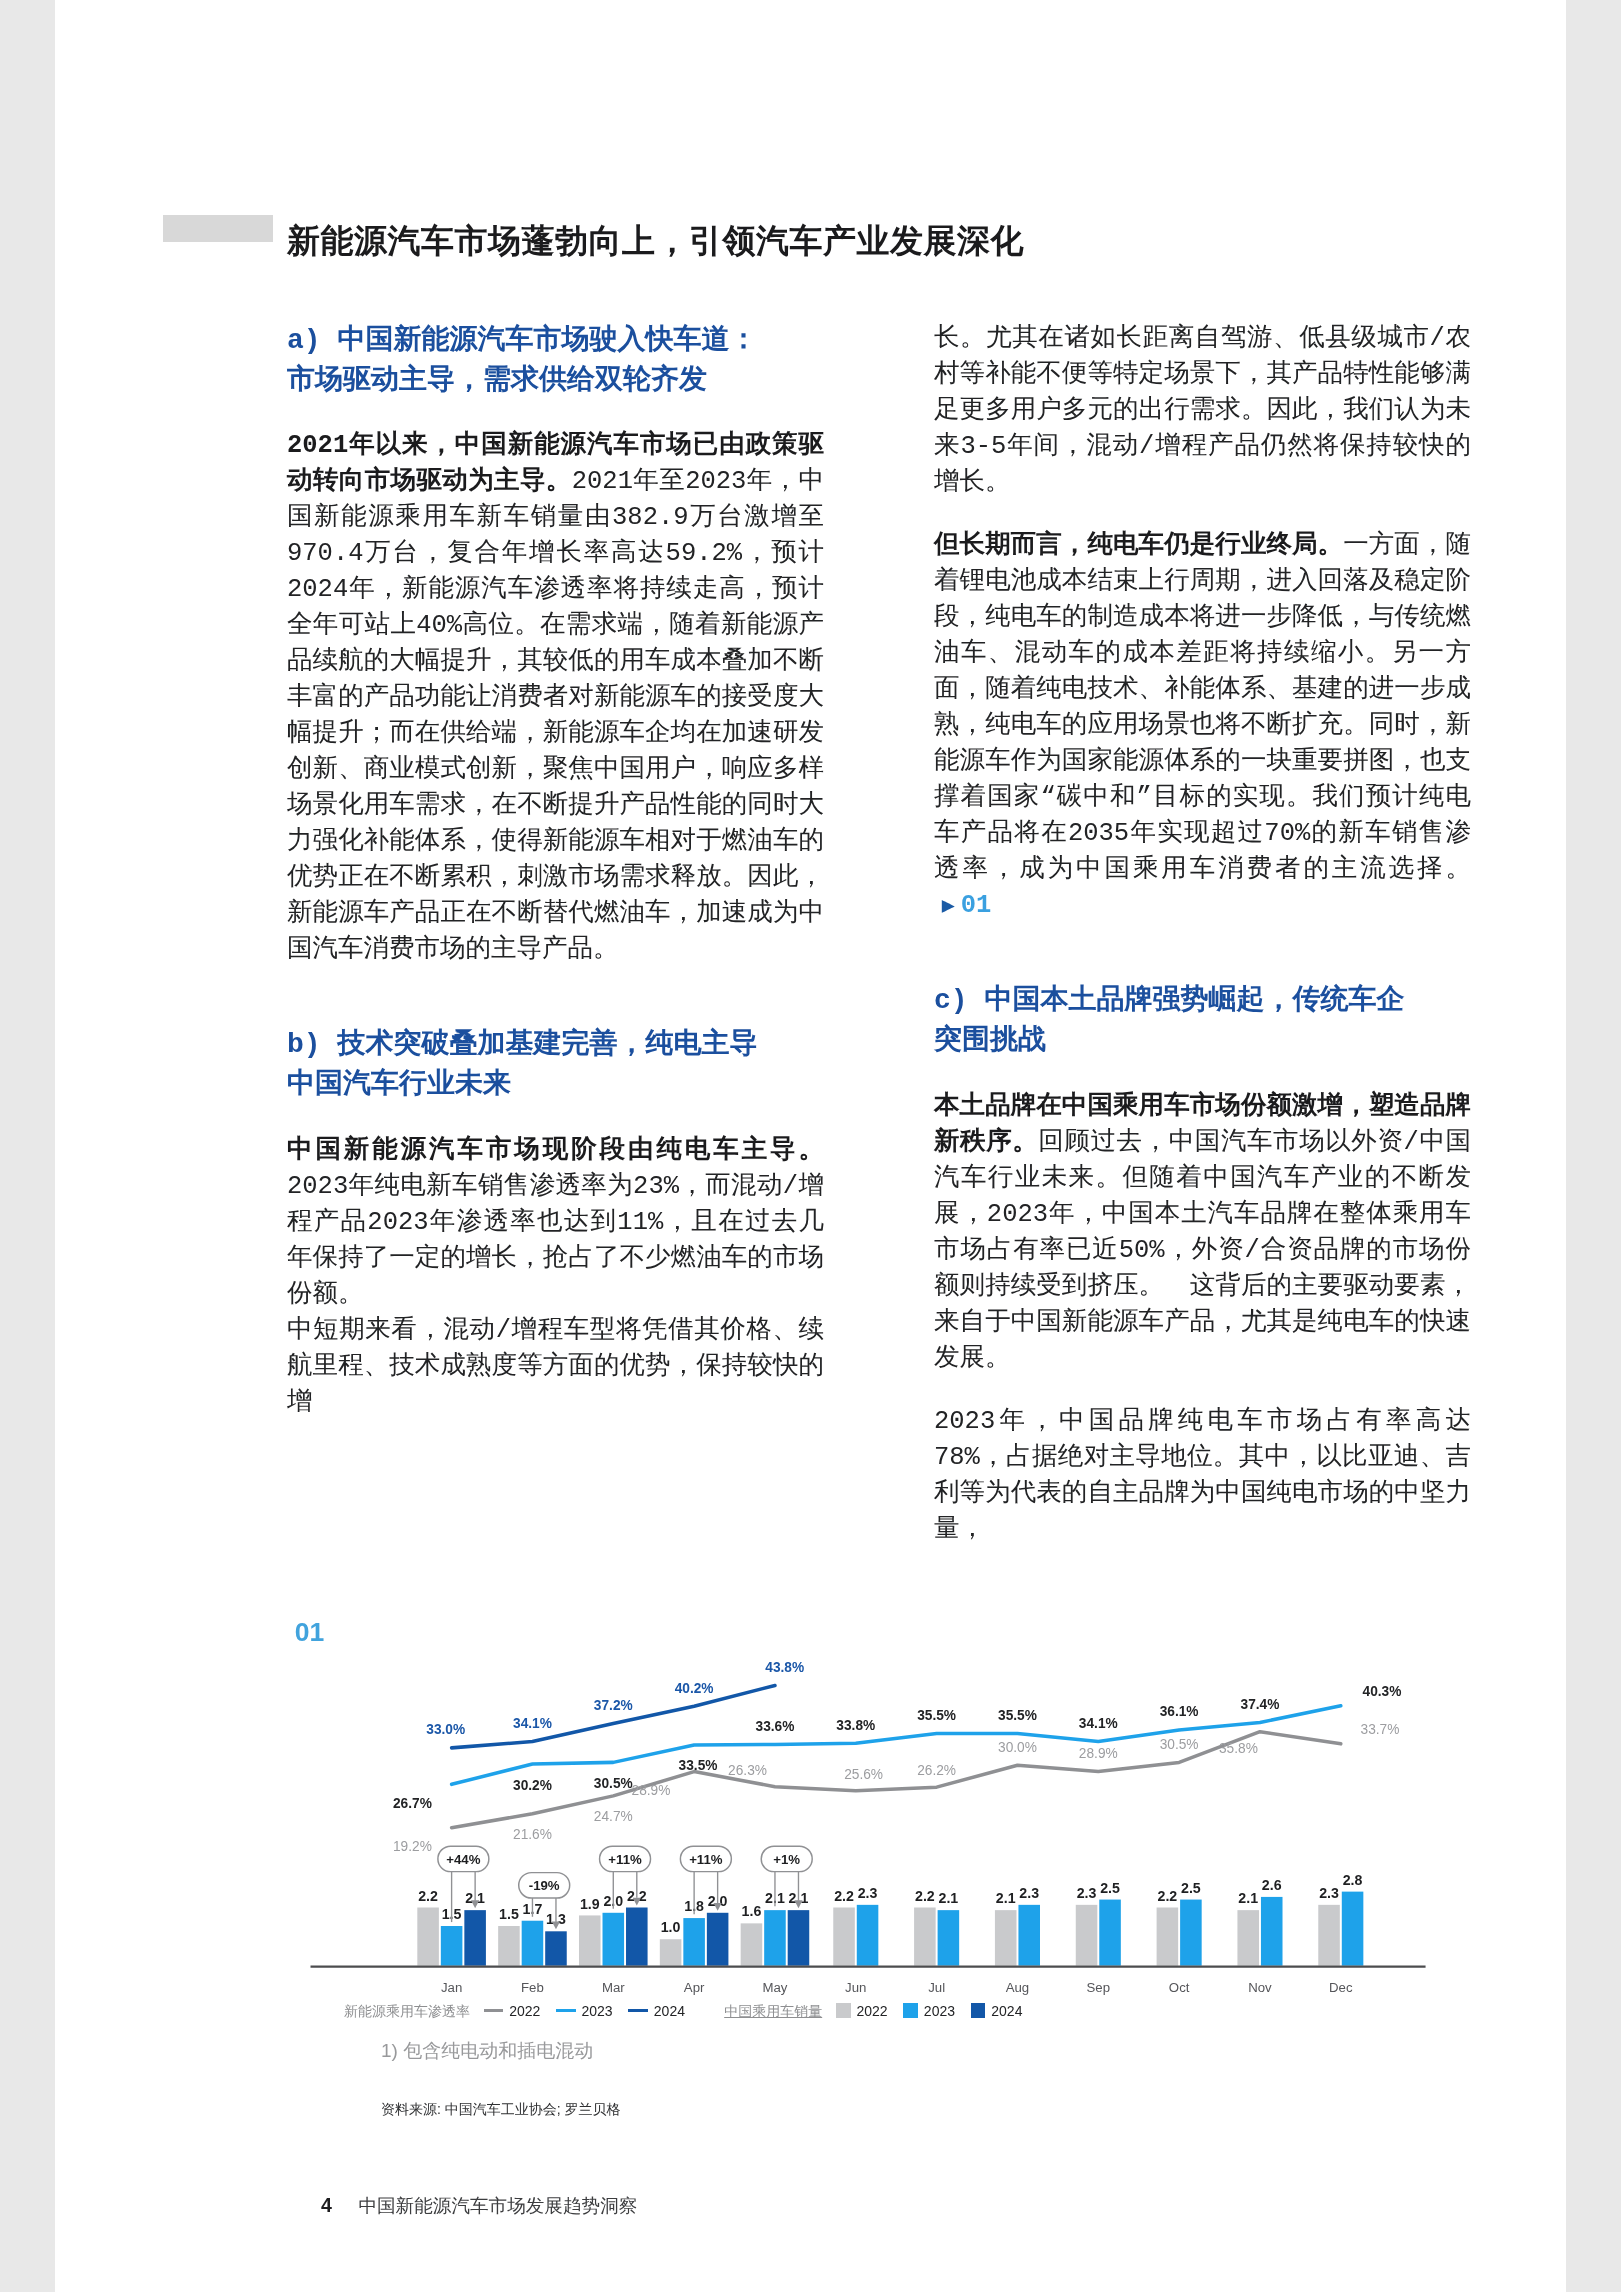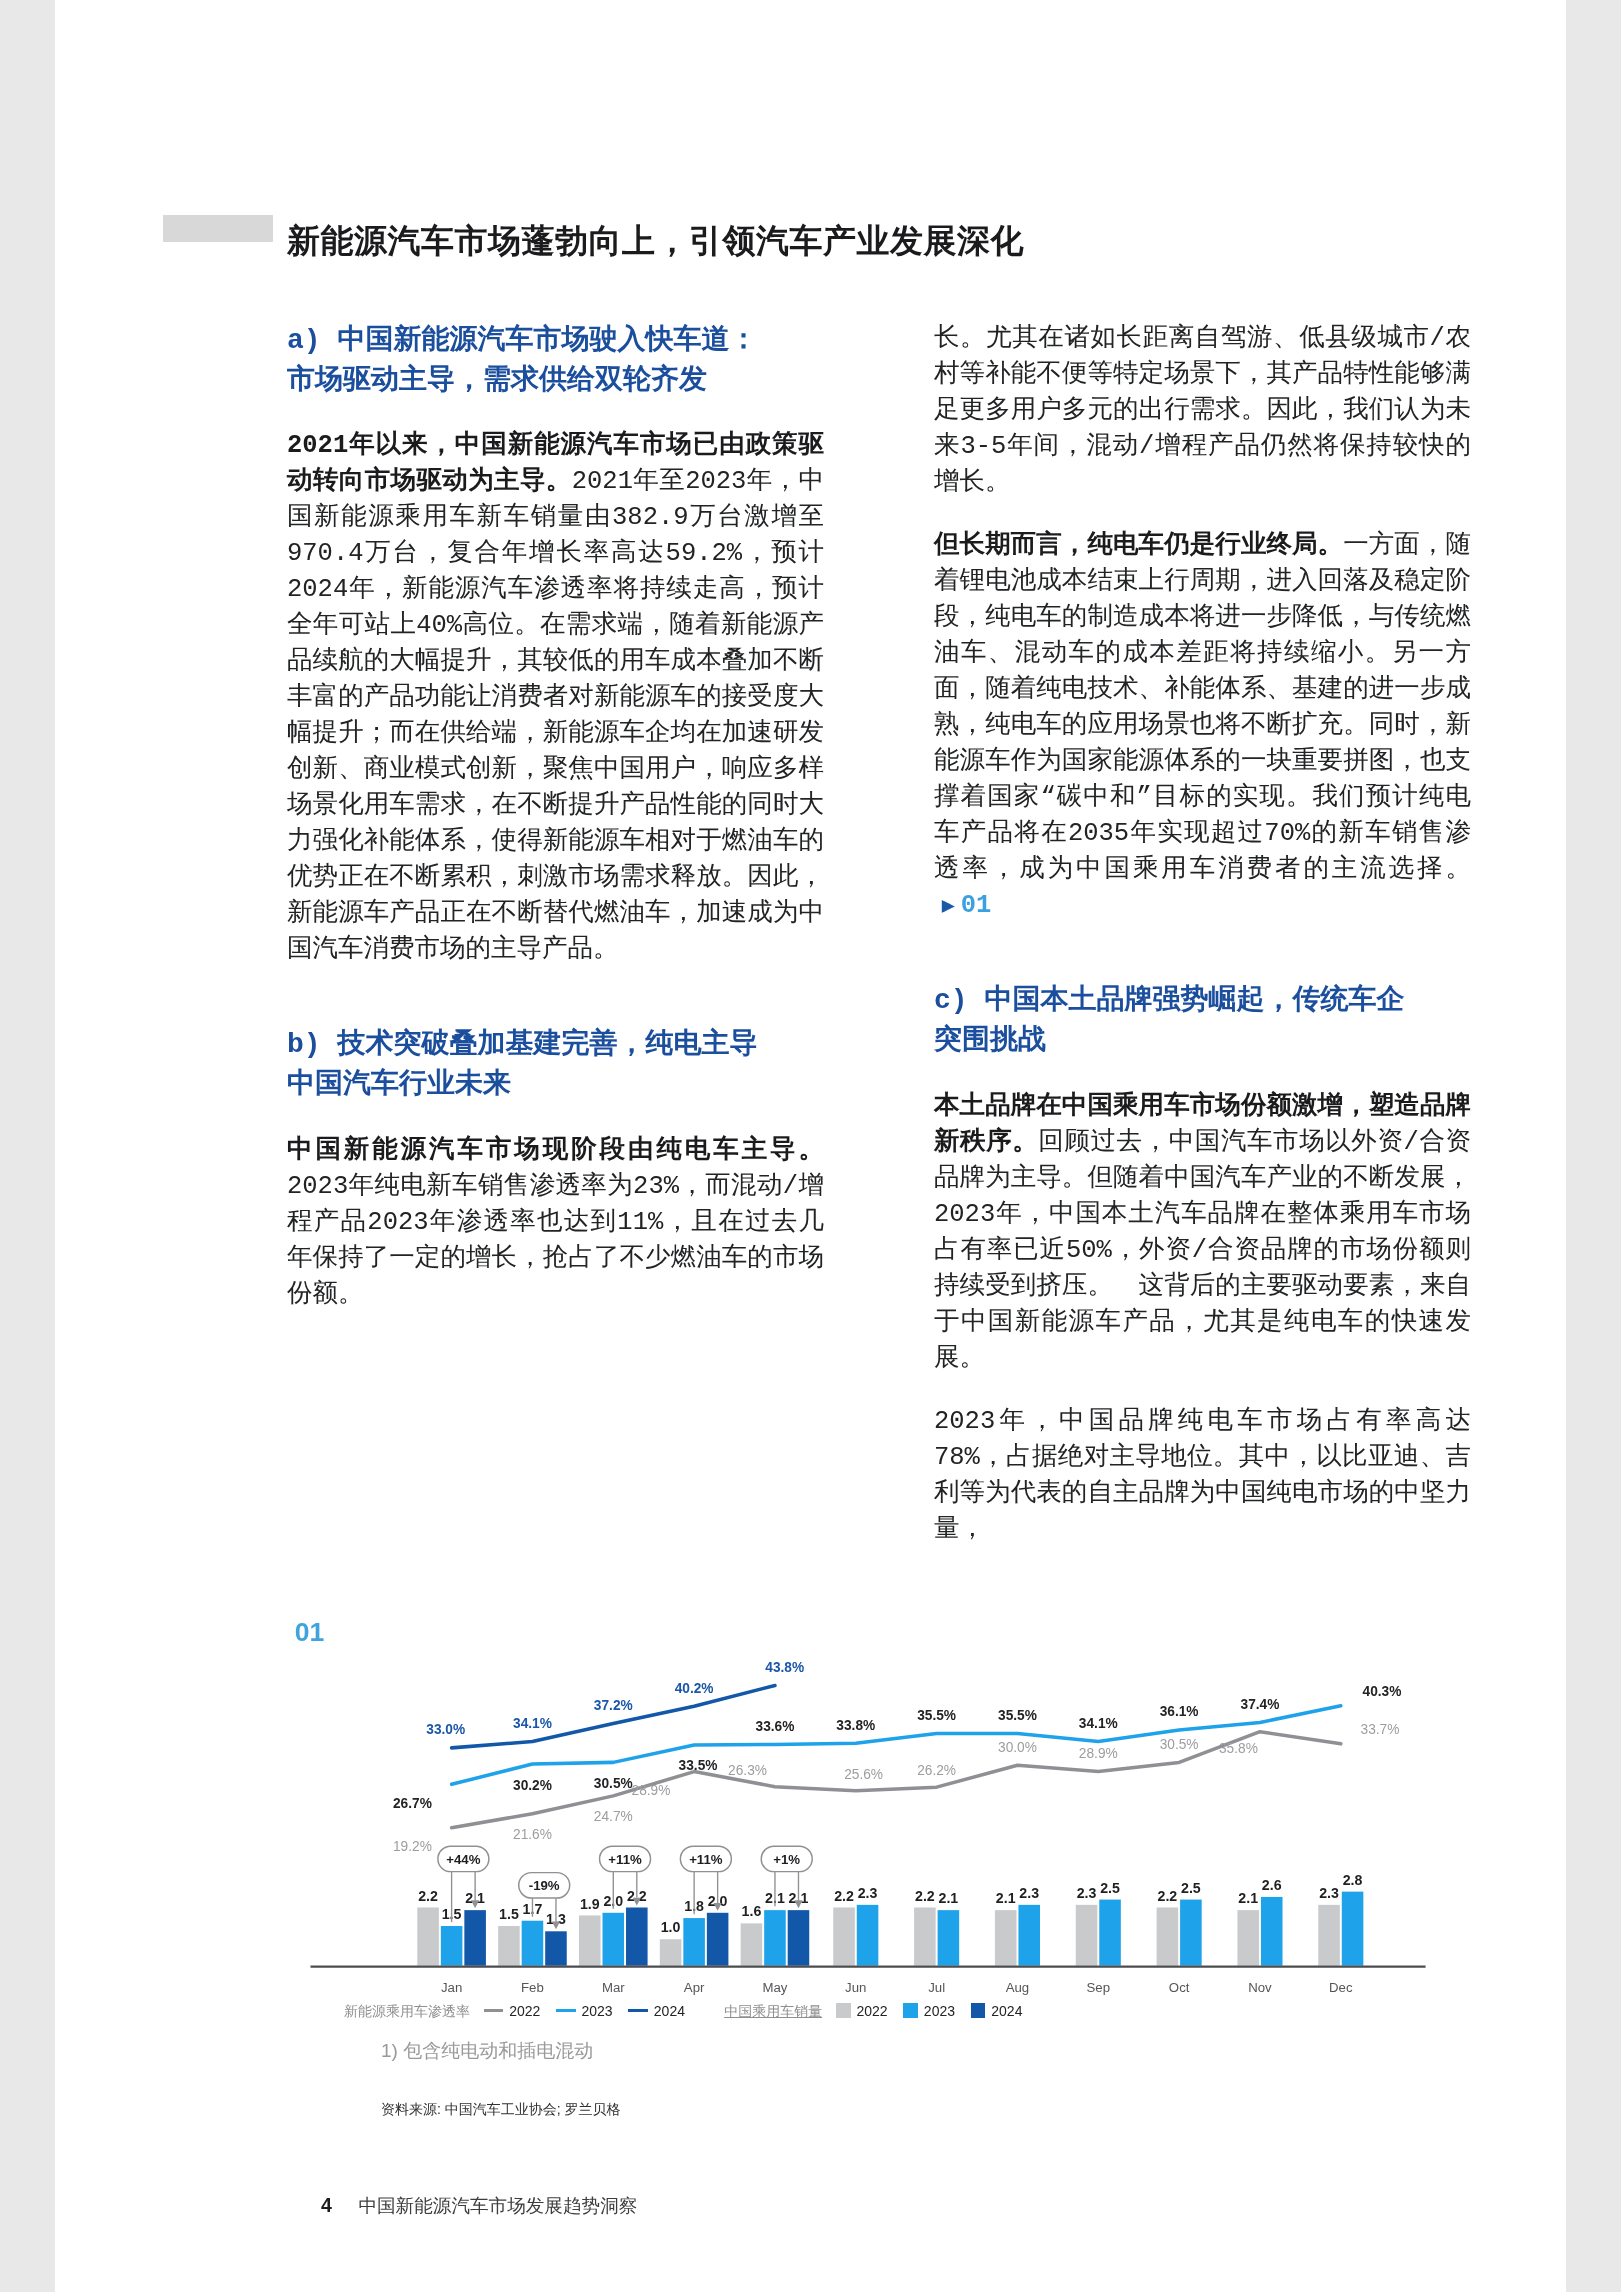--- a/index.html
+++ b/index.html
@@ -59,28 +59,29 @@
   <h1 class="page-title">新能源汽车市场蓬勃向上，引领汽车产业发展深化</h1>
 
   <div class="columns">
     <div class="col">
       <h2 class="sec-heading">a) 中国新能源汽车市场驶入快车道：
 市场驱动主导，需求供给双轮齐发</h2>
       <p class="body"><strong>2021年以来，中国新能源汽车市场已由政策驱动转向市场驱动为主导。</strong><span>2021年至2023年，中国新能源乘用车新车销量由382.9万台激增至970.4万台，复合年增长率高达59.2%，预计2024年，新能源汽车渗透率将持续走高，预计全年可站上40%高位。在需求端，随着新能源产品续航的大幅提升，其较低的用车成本叠加不断丰富的产品功能让消费者对新能源车的接受度大幅提升；而在供给端，新能源车企均在加速研发创新、商业模式创新，聚焦中国用户，响应多样场景化用车需求，在不断提升产品性能的同时大力强化补能体系，使得新能源车相对于燃油车的优势正在不断累积，刺激市场需求释放。因此，新能源车产品正在不断替代燃油车，加速成为中国汽车消费市场的主导产品。</span></p>
       <h2 class="sec-heading mt">b) 技术突破叠加基建完善，纯电主导
 中国汽车行业未来</h2>
       <p class="body"><strong>中国新能源汽车市场现阶段由纯电车主导。</strong><span>2023年纯电新车销售渗透率为23%，而混动/增程产品2023年渗透率也达到11%，且在过去几年保持了一定的增长，抢占了不少燃油车的市场份额。</span></p>
+      <p class="body"><span>中短期来看，混动/增程车型将凭借其价格、续航里程、技术成熟度等方面的优势，保持较快的增</span></p>
     </div>
 
     <div class="col">
       <p class="body"><span>长。尤其在诸如长距离自驾游、低县级城市/农村等补能不便等特定场景下，其产品特性能够满足更多用户多元的出行需求。因此，我们认为未来3-5年间，混动/增程产品仍然将保持较快的增长。</span></p>
       <p class="body gap"><strong>但长期而言，纯电车仍是行业终局。</strong><span>一方面，随着锂电池成本结束上行周期，进入回落及稳定阶段，纯电车的制造成本将进一步降低，与传统燃油车、混动车的成本差距将持续缩小。另一方面，随着纯电技术、补能体系、基建的进一步成熟，纯电车的应用场景也将不断扩充。同时，新能源车作为国家能源体系的一块重要拼图，也支撑着国家“碳中和”目标的实现。我们预计纯电车产品将在2035年实现超过70%的新车销售渗透率，成为中国乘用车消费者的主流选择。</span><span class="ref-arrow">▶</span><span class="ref-num">01</span></p>
       <h2 class="sec-heading mt">c) 中国本土品牌强势崛起，传统车企
 突围挑战</h2>
-      <p class="body"><strong>本土品牌在中国乘用车市场份额激增，塑造品牌新秩序。</strong><span>回顾过去，中国汽车市场以外资/合资品牌为主导。但随着中国汽车产业的不断发展，2023年，中国本土汽车品牌在整体乘用车市场占有率已近50%，外资/合资品牌的市场份额则持续受到挤压。　这背后的主要驱动要素，来自于中国新能源车产品，尤其是纯电车的快速发展。</span></p>
+      <p class="body"><strong>本土品牌在中国乘用车市场份额激增，塑造品牌新秩序。</strong><span>回顾过去，中国汽车市场以外资/中国汽车行业未来。但随着中国汽车产业的不断发展，2023年，中国本土汽车品牌在整体乘用车市场占有率已近50%，外资/合资品牌的市场份额则持续受到挤压。　这背后的主要驱动要素，来自于中国新能源车产品，尤其是纯电车的快速发展。</span></p>
       <p class="body gap"><span>2023年，中国品牌纯电车市场占有率高达78%，占据绝对主导地位。其中，以比亚迪、吉利等为代表的自主品牌为中国纯电市场的中坚力量，</span></p>
     </div>
   </div>
 
   <div class="figure">
     <div class="figure-head">
       <span class="figure-num">01</span>
     </div>
     <svg class="chart" width="1166" height="343" viewBox="0 0 1190 350">
         <g>

